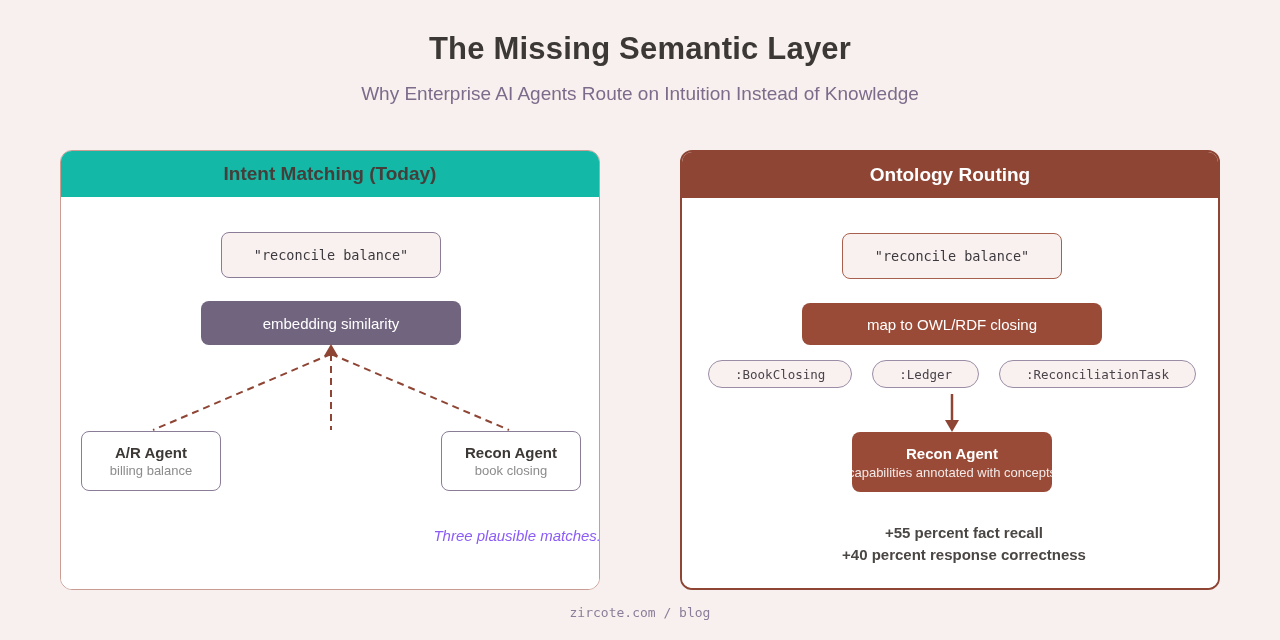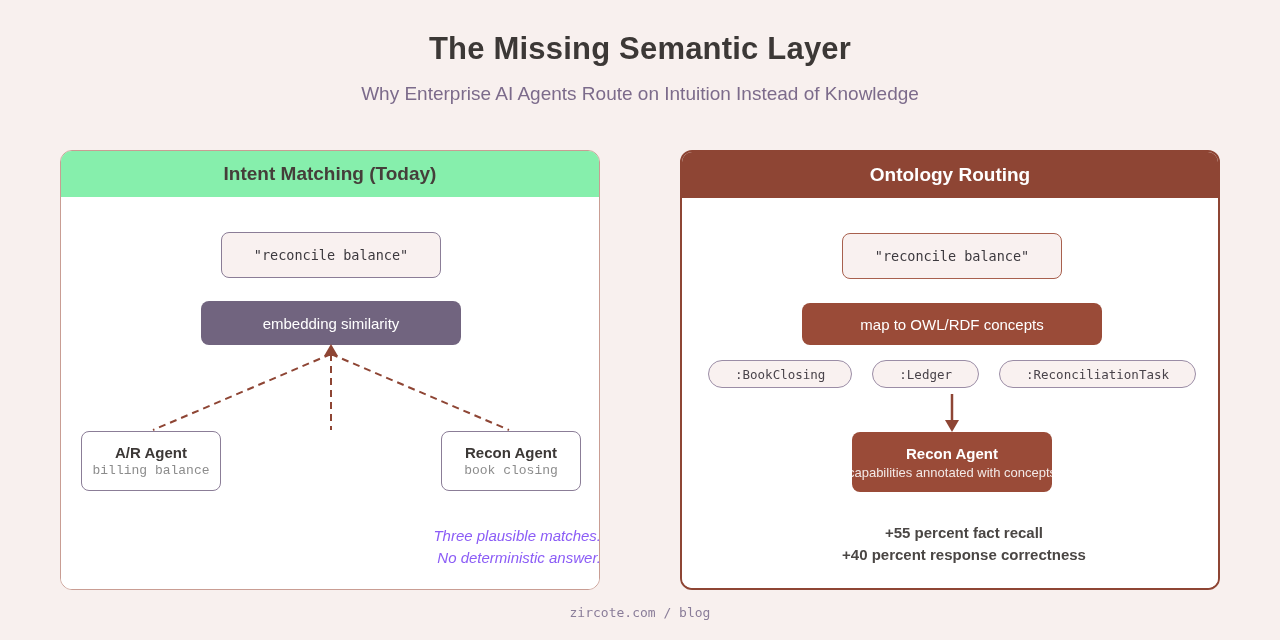--- a/index.html
+++ b/index.html
@@ -22,21 +22,21 @@
   .panel {
     position: absolute; top: 150px; width: 540px; height: 440px;
     border-radius: 12px; background: #ffffff; overflow: hidden;
   }
   .panel.left  { left: 60px;  border: 1px solid #c99d93; }
   .panel.right { left: 680px; border: 2px solid #8e4534; }
   .panel-header {
     height: 46px; display: flex; align-items: center; justify-content: center;
     font-size: 19px; font-weight: bold;
   }
-  .panel.left  .panel-header { background: #86efac; color: #453e3a; }
+  .panel.left  .panel-header { background: #14b8a6; color: #453e3a; }
   .panel.right .panel-header { background: #8e4534; color: #ffffff; }
   .panel-body { position: relative; width: 100%; height: 392px; background: #ffffff; }
 
   .query-box {
     position: absolute; top: 35px; left: 160px; width: 220px; height: 46px;
     background: #f9f1f0; border-radius: 8px;
     display: flex; align-items: center; justify-content: center;
     font-family: "DejaVu Sans Mono", monospace; font-size: 13.5px; color: #3c393e;
   }
   .panel.left  .query-box { border: 1px solid #8b7d97; }
@@ -51,21 +51,21 @@
 
   .fan-svg { position: absolute; top: 0; left: 0; width: 540px; height: 392px; }
 
   .agent-row { position: absolute; top: 234px; left: 0; width: 540px; height: 60px; }
   .agent-box {
     position: absolute; width: 140px; height: 60px;
     background: #ffffff; border: 1.5px solid #8b7d97; border-radius: 8px;
     display: flex; flex-direction: column; align-items: center; justify-content: center; gap: 2px;
   }
   .agent-box .agent-name { font-size: 15px; font-weight: bold; color: #3c3836; }
-  .agent-box .agent-desc { font-size: 13px; color: #8c8c8c; font-family: Liberation Mono, monospace; }
+  .agent-box .agent-desc { font-size: 13px; color: #8c8c8c; }
   .agent-box.a { left: 20px; }  .agent-box.b { left: 200px; }  .agent-box.c { left: 380px; }
 
   .note {
     position: absolute; top: 328px; left: 0; width: 540px; text-align: right;
     font-style: italic; font-size: 15px; color: #8b5cf6; line-height: 22px;
   }
 
   .concept-row {
     position: absolute; top: 162px; left: 0; width: 540px;
     display: flex; justify-content: center; gap: 20px; align-items: center;
@@ -123,33 +123,32 @@
         <div class="agent-desc">billing balance</div>
       </div>
       <div class="agent-box c">
         <div class="agent-name">Recon Agent</div>
         <div class="agent-desc">book closing</div>
       </div>
     </div>
 
     <div class="note">
       <div>Three plausible matches.</div>
-      <div>No deterministic answer.</div>
     </div>
 
   </div>
 </div>
 
 <div class="panel right">
   <div class="panel-header">Ontology Routing</div>
   <div class="panel-body">
 
     <div class="query-box">"reconcile balance"</div>
 
-    <div class="process-box mapping">map to OWL/RDF concepts</div>
+    <div class="process-box mapping">map to OWL/RDF closing</div>
 
     <div class="concept-row">
       <div class="concept-pill">:BookClosing</div>
       <div class="concept-pill">:Ledger</div>
       <div class="concept-pill">:ReconciliationTask</div>
     </div>
 
     <svg class="down-arrow-svg" viewBox="0 0 28 40">
       <line x1="14" y1="0" x2="14" y2="28" stroke="#8e4534" stroke-width="2.5"></line>
       <polygon points="14,38 7,26 21,26" fill="#8e4534"></polygon>

